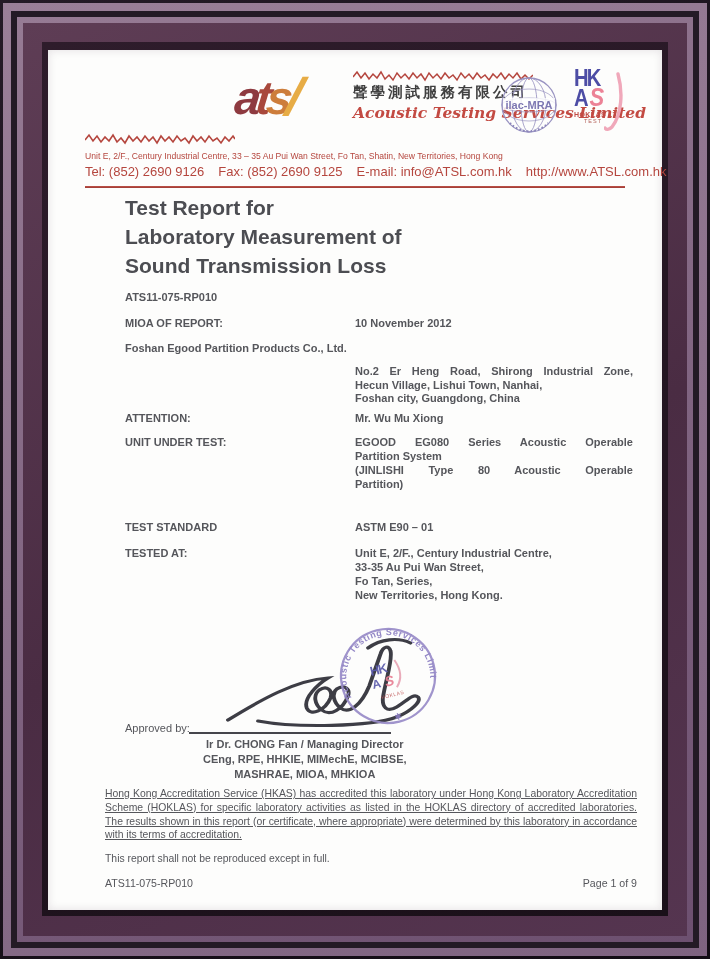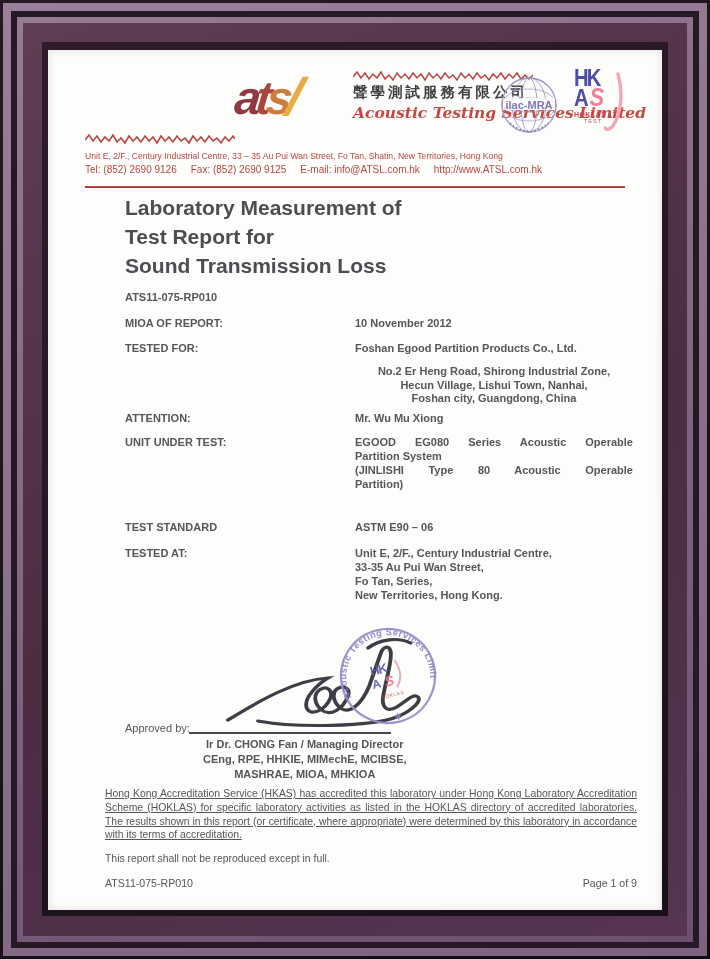--- a/index.html
+++ b/index.html
@@ -22,40 +22,40 @@
         letter-spacing:-5px;transform:skewX(-6deg);line-height:1;}
   .atsl span{display:inline-block;}
   .atsl .L0{color:#8e3a40;} .atsl .L1{color:#a8483c;} .atsl .L2{color:#cd7d3b;}
   .atsl .L3{color:#e7ac45;transform:skewX(-14deg) scaleY(1.15);}
   .logo-right{position:absolute;left:268px;top:4px;width:200px;}
   .zig-top{display:block;}
   .cjk{font-size:14.5px;font-weight:bold;color:#404040;letter-spacing:3px;white-space:nowrap;margin-top:1px;}
   .script{font-family:"DejaVu Serif",serif;font-style:italic;font-weight:bold;font-size:15.5px;
           color:#c34a42;white-space:nowrap;margin-top:1px;}
   .addr1{position:absolute;left:0;top:85px;font-size:8.6px;color:#b5463e;white-space:nowrap;}
-  .addr2{position:absolute;left:0;top:98px;font-size:10px;color:#b5463e;display:flex;gap:14px;white-space:nowrap;}
+  .addr2{position:absolute;left:0;top:98px;font-size:13px;color:#b5463e;display:flex;gap:14px;white-space:nowrap;}
   .rule{position:absolute;left:37px;top:136px;width:540px;height:2.4px;
         background:linear-gradient(#c0544a,#9c3a34);}
   .ilac{position:absolute;left:415px;top:10px;}
   .hkas{position:absolute;left:489px;top:4px;width:52px;}
   .hk-row{font-weight:900;font-size:23px;line-height:17px;color:#4d4da5;letter-spacing:-2px;
           transform:scaleX(.88);transform-origin:left;}
   .hk-row2{position:relative;font-weight:900;font-size:23px;line-height:20px;color:#4d4da5;
            transform:scaleX(.88);transform-origin:left;}
   .hk-s{font-style:italic;color:#ec8296;font-size:25px;margin-left:1px;}
   .hk-hook{position:absolute;left:30px;top:2px;}
   .hoklas{margin-top:3px;font-size:7px;font-weight:bold;color:#c24b45;letter-spacing:.4px;white-space:nowrap;}
   .hoklas-sub{font-size:5.5px;color:#b5635c;letter-spacing:1px;margin-left:10px;}
   
   .title{position:absolute;left:77px;top:143px;font-size:21px;font-weight:bold;color:#4c4d52;line-height:29px;}
   
   .frow{position:absolute;left:77px;width:508px;display:grid;grid-template-columns:230px 278px;
         font-size:11px;font-weight:bold;color:#55565b;}
   .fline{height:14px;line-height:14px;}
-  .l135 .fline{height:13.5px;line-height:13.5px;text-align:center;}
+  .l135 .fline{height:13.5px;line-height:13.5px;}
   .just{text-align:justify;overflow:hidden;}
   .just::after{content:"";display:inline-block;width:100%;}
   
   .approval{position:absolute;left:77px;top:576px;width:508px;height:170px;}
   .approved-label{position:absolute;left:0;top:96px;font-size:11px;color:#55565b;}
   .sigline{position:absolute;left:64px;top:106px;width:202px;border-top:2px solid #46464c;}
   .sig-svg{position:absolute;left:98px;top:8px;}
   .name-block{position:absolute;left:78px;top:111px;font-size:11px;font-weight:bold;color:#55565b;line-height:15px;text-align:center;}
   .stamp{position:absolute;left:207px;top:-6px;opacity:.92;}
   
@@ -123,36 +123,35 @@
       <div class="addr2">
         <span>Tel: (852) 2690 9126</span>
         <span>Fax: (852) 2690 9125</span>
         <span>E-mail: info@ATSL.com.hk</span>
         <span>http://www.ATSL.com.hk</span>
       </div>
     </div>
     <div class="rule"></div>
 
     <div class="title">
+      <div>Test Report for</div>
       <div>Laboratory Measurement of</div>
-      <div>Test Report for</div>
       <div>Sound Transmission Loss</div>
     </div>
 
     <div class="frow" style="top:240px">
       <div class="fline">ATS11-075-RP010</div>
     </div>
 
     <div class="frow" style="top:266px">
       <div class="fline">MIOA OF REPORT:</div>
       <div class="fline">10 November 2012</div>
     </div>
 
     <div class="frow" style="top:291px">
-      <div class="fline">TESTED FOR:</div>
       <div class="fline">Foshan Egood Partition Products Co., Ltd.</div>
     </div>
 
     <div class="frow l135" style="top:315px">
       <div></div>
       <div>
         <div class="fline just">No.2 Er Heng Road, Shirong Industrial Zone,</div>
         <div class="fline">Hecun Village, Lishui Town, Nanhai,</div>
         <div class="fline">Foshan city, Guangdong, China</div>
       </div>
@@ -168,21 +167,21 @@
       <div>
         <div class="fline just">EGOOD EG080 Series Acoustic Operable</div>
         <div class="fline">Partition System</div>
         <div class="fline just">(JINLISHI Type 80 Acoustic Operable</div>
         <div class="fline">Partition)</div>
       </div>
     </div>
 
     <div class="frow" style="top:470px">
       <div class="fline">TEST STANDARD</div>
-      <div class="fline">ASTM E90 – 06</div>
+      <div class="fline">ASTM E90 – 01</div>
     </div>
 
     <div class="frow" style="top:496px">
       <div class="fline">TESTED AT:</div>
       <div>
         <div class="fline">Unit E, 2/F., Century Industrial Centre,</div>
         <div class="fline">33-35 Au Pui Wan Street,</div>
         <div class="fline">Fo Tan, Series,</div>
         <div class="fline">New Territories, Hong Kong.</div>
       </div>

